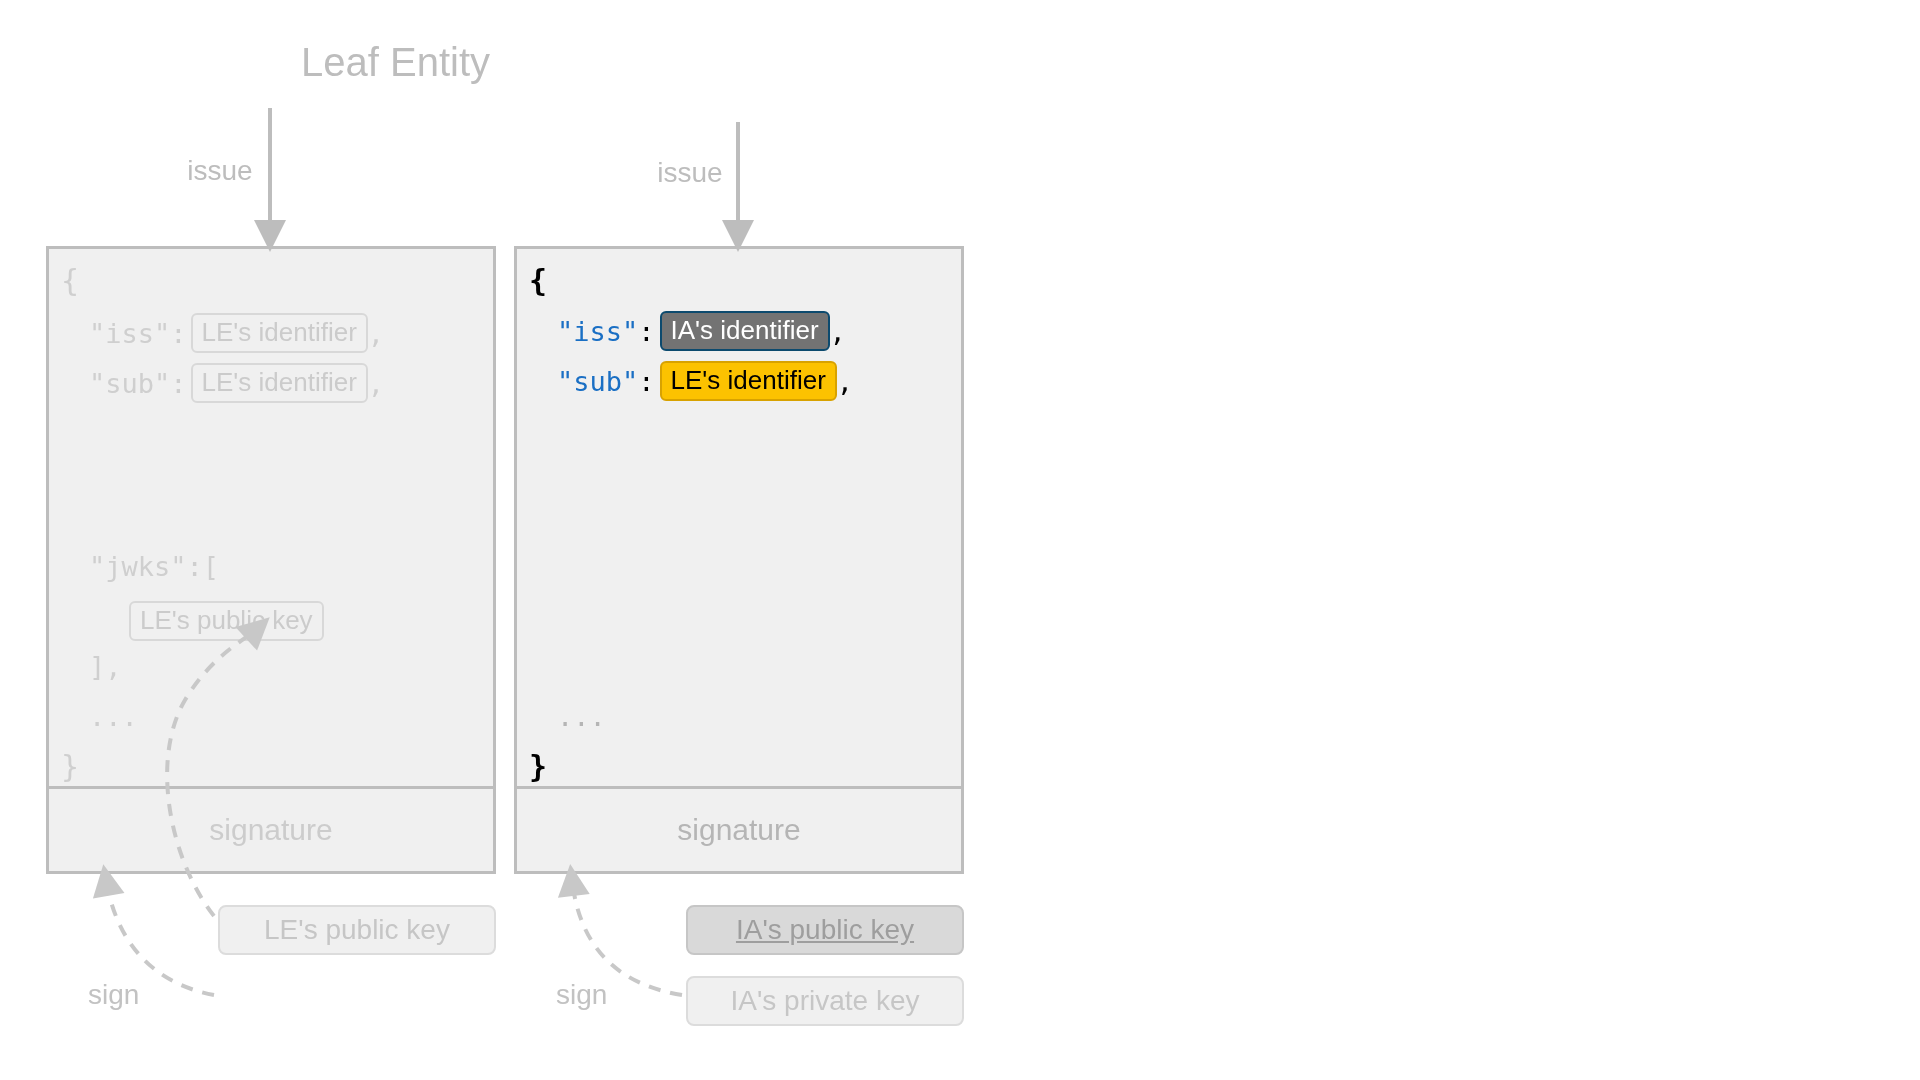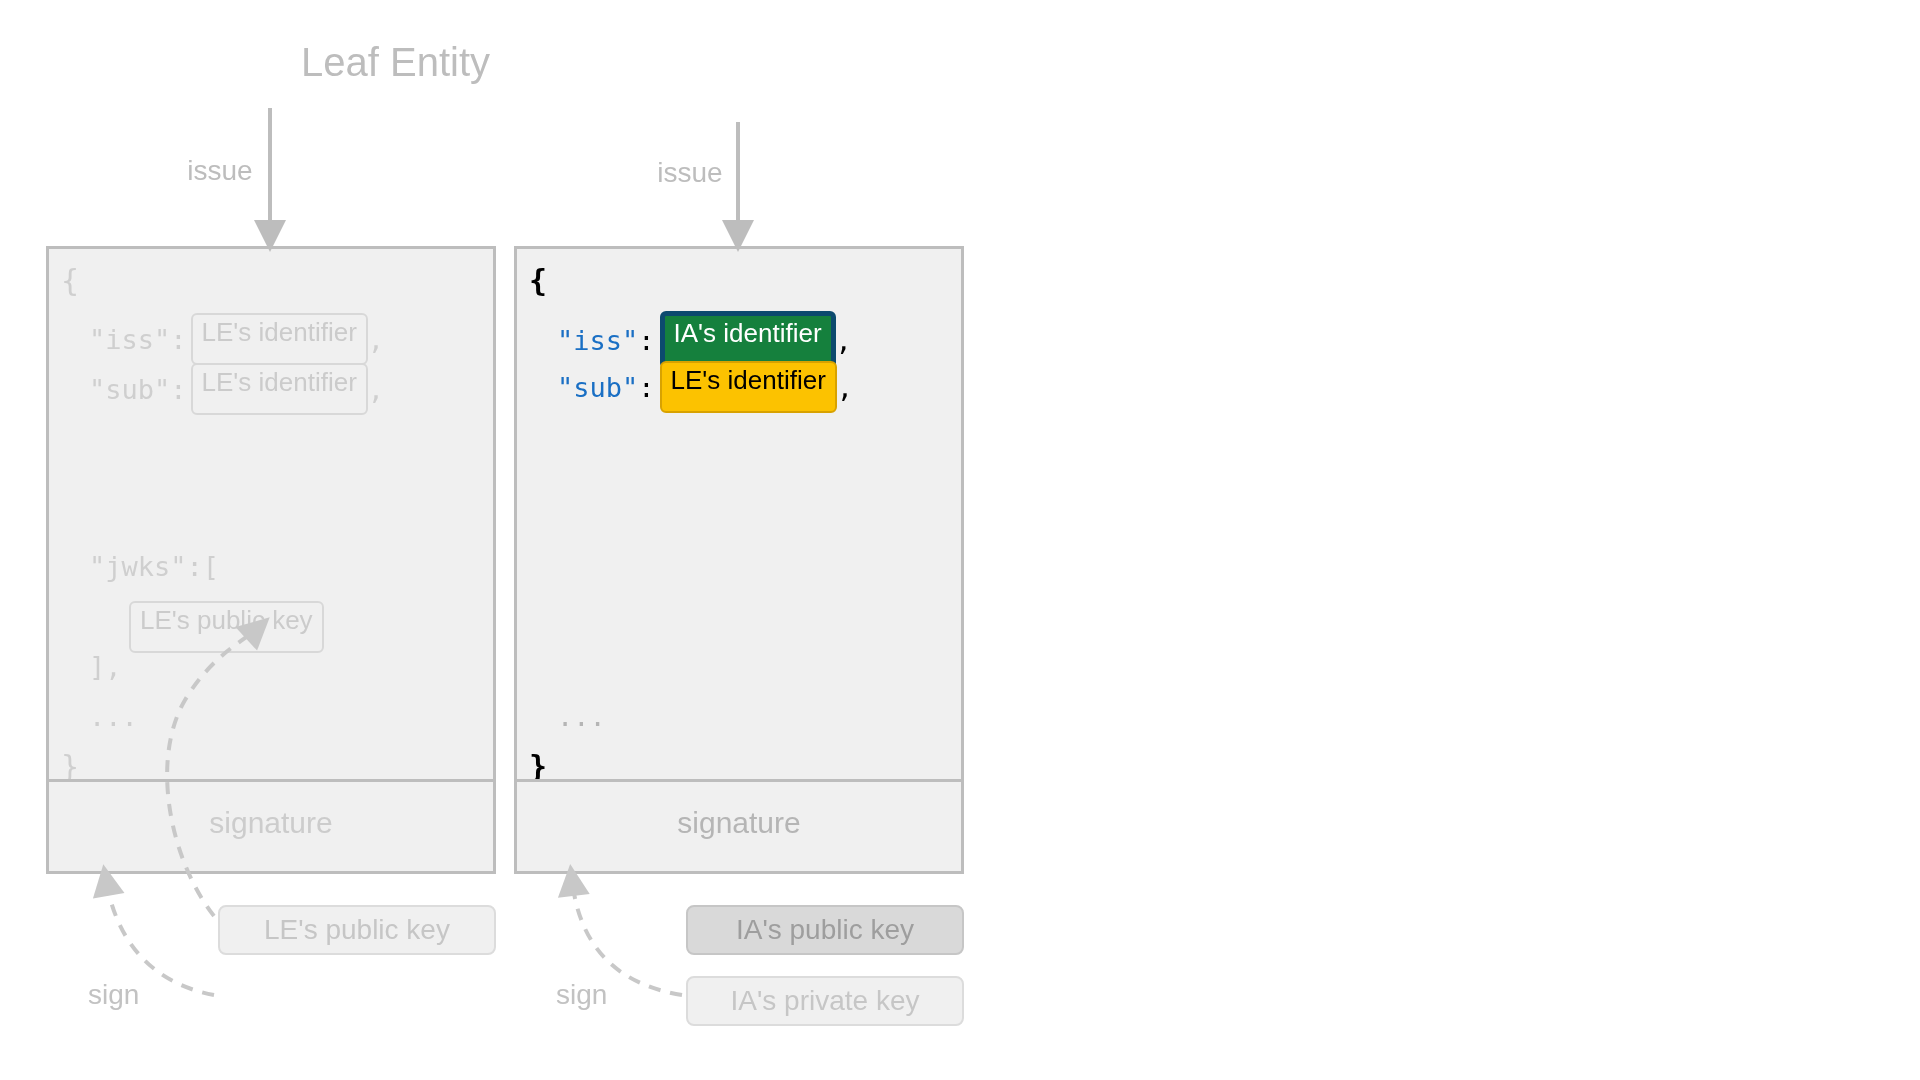--- a/index.html
+++ b/index.html
@@ -54,21 +54,21 @@
   #cert-le { left: 46px;  top: 246px; width: 450px; height: 628px; }
   #cert-ia { left: 514px; top: 246px; width: 450px; height: 628px; }
 
   .cert-body {
     position: relative;
     height: 540px;
     box-sizing: border-box;
   }
   .cert-sig {
     position: absolute;
-    left: 0; right: 0; bottom: 7px;
+    left: 0; right: 0; bottom: 0;
     height: 82px;
     border-top: 3px solid #bdbdbd;
     display: flex; align-items: center; justify-content: center;
     font-size: 30px;
   }
   .dim .cert-sig { color: #cccccc; }
   .lit .cert-sig { color: #b5b5b5; }
 
   
   .code {
@@ -101,33 +101,33 @@
     font-weight: bold;
   }
   .lit .brace { color: #000000; }
   .dim .brace { color: #cfcfcf; font-weight: normal; }
 
   
   .chip {
     display: inline-block;
     font-family: "Liberation Sans", sans-serif;
     font-size: 26px;
-    padding: 2px 9px 16px 9px;
+    padding: 2px 9px 4px 9px;
     border-radius: 6px;
     line-height: 1.16;
     text-align: right;
   }
   .chip-ghost {
     background: transparent;
     border: 2px solid #d8d8d8;
     color: #cbcbcb;
   }
   .chip-orange {
-    background: #15803d;
-    border: 5px solid #0c4a6e;
+    background: #737373;
+    border: 2px solid #0c4a6e;
     color: #ffffff;
   }
   .chip-yellow {
     background: #fcc200;
     border: 2px solid #d8a200;
     color: #000000;
   }
 
   
   .keychip {
@@ -224,21 +224,21 @@
 
       <span class="brace" style="left:12px; top:500px; position:absolute;">}</span>
     </div>
 
     <div class="cert-sig">signature</div>
   </div>
 
   <div class="keychip keychip-light" style="left:218px; top:905px; width:278px;">LE's public key</div>
 
 
-  <div class="keychip keychip-dark" style="left:686px; top:905px; width:278px;">IA's public key</div>
+  <div class="keychip keychip-dark" style="left:686px; top:905px; width:278px;text-decoration:underline;">IA's public key</div>
 
   <div class="keychip keychip-light" style="left:686px; top:976px; width:278px;">IA's private key</div>
 
   <div class="sign-label" style="left:88px; top:979px;">sign</div>
 
   <div class="sign-label" style="left:556px; top:979px;">sign</div>
 
   <svg class="overlay">
     <defs>
       <marker id="ah" markerWidth="10" markerHeight="10" refX="5" refY="5" orient="auto" markerUnits="strokeWidth">

